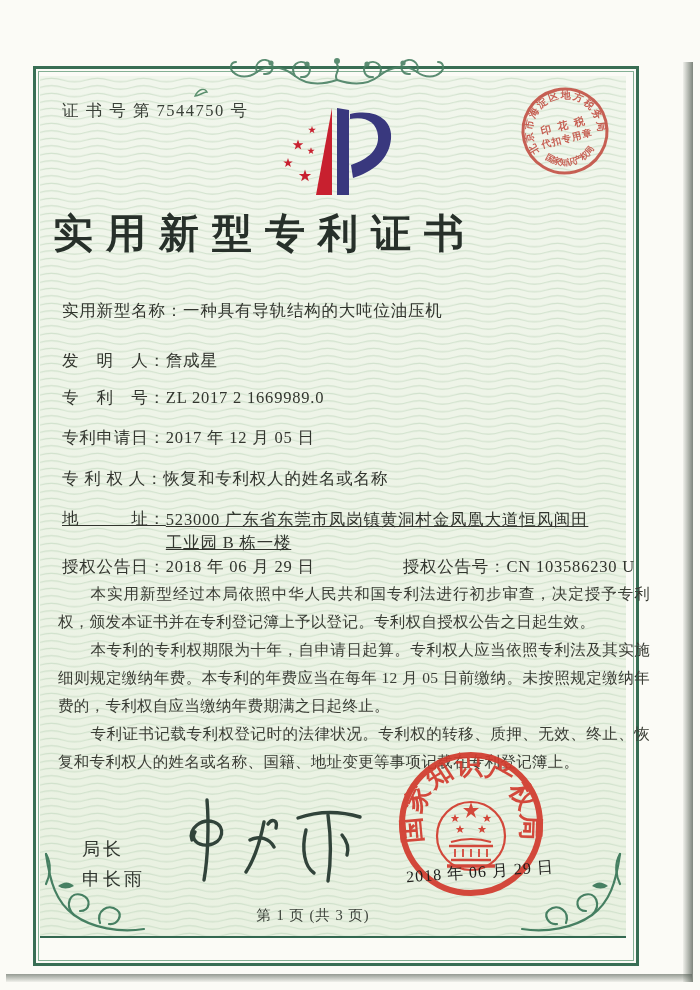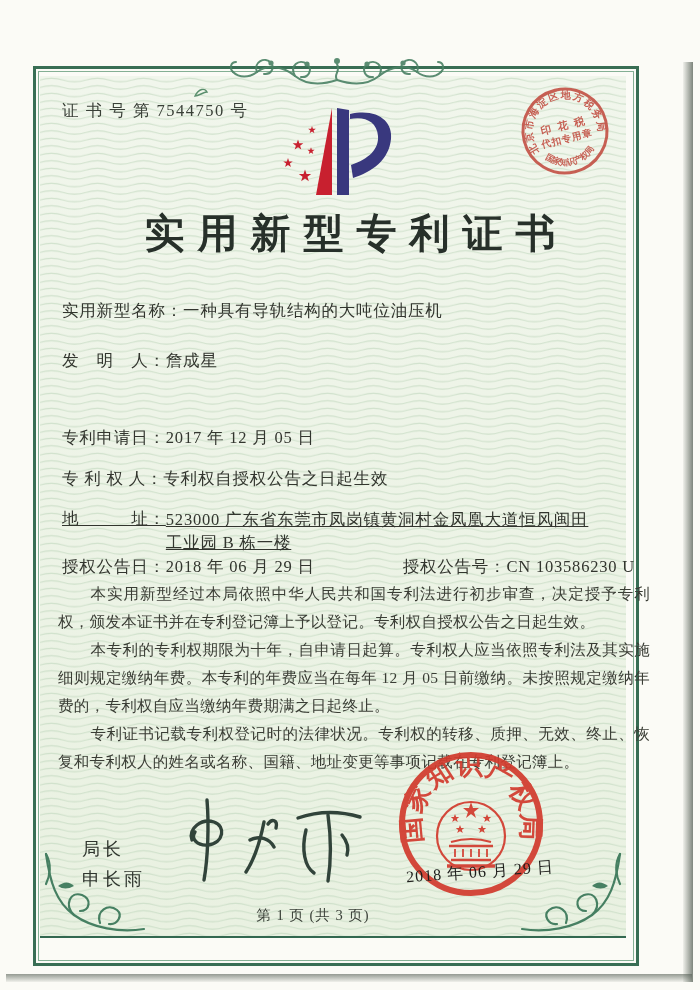--- a/index.html
+++ b/index.html
@@ -17,21 +17,21 @@
   .frame-inner{position:absolute;left:2px;top:2px;right:2px;bottom:2px;
       border:1px solid #84af94;}
   
   .guilloche{position:absolute;left:40px;top:76px;width:586px;height:860px;
       background:linear-gradient(#f1f6ec,#e9f1e1);border-bottom:2px solid #336850;z-index:0;}
   .guilloche svg{position:absolute;left:0;top:0;}
   .orn{position:absolute;z-index:2;}
   .content{position:absolute;left:0;top:0;width:700px;height:990px;z-index:3;}
   .cert-no{position:absolute;left:62px;top:100px;font-size:16.5px;letter-spacing:1.5px;color:#3a4038;}
   .logo{position:absolute;left:280px;top:106px;}
-  .title{position:absolute;left:40px;top:206px;width:620px;text-align:center;
+  .title{position:absolute;left:40px;top:206px;width:620px;
       font-size:40px;font-weight:700;letter-spacing:13px;text-indent:13px;color:#27302a;}
   .frow{position:absolute;left:62px;font-size:16.5px;color:#32352e;letter-spacing:.8px;white-space:nowrap;}
   .frow .lbl{color:#32352e;}
   .addr-row{display:flex;white-space:normal;text-decoration:underline;}
   .addr-row .lbl{flex:0 0 auto;}
   .addr-row .val{width:436px;line-height:23px;}
   .paras{position:absolute;left:58px;top:580px;width:592px;font-size:15.5px;line-height:28px;
       color:#3a3d35;text-align:justify;letter-spacing:.3px;}
   .paras p{margin:0;text-indent:2.1em;}
   .boss{position:absolute;left:82px;top:834px;font-size:18px;color:#2f352e;line-height:30px;letter-spacing:3px;}
@@ -142,25 +142,28 @@
     </svg>
 
     <div class="title">实用新型专利证书</div>
 
     <div class="frow" style="top:300px">
       <span class="lbl">实用新型名称：</span><span class="val">一种具有导轨结构的大吨位油压机</span>
     </div>
     <div class="frow" style="top:350px">
       <span class="lbl">发　明　人：</span><span class="val">詹成星</span>
     </div>
+    <div class="frow" style="top:387px">
+      <span class="lbl">专　利　号：</span><span class="val">ZL 2017 2 1669989.0</span>
+    </div>
     <div class="frow" style="top:427px">
       <span class="lbl">专利申请日：</span><span class="val">2017 年 12 月 05 日</span>
     </div>
     <div class="frow" style="top:468px">
-      <span class="lbl">专 利 权 人：</span><span class="val">专利权自授权公告之日起生效</span>
+      <span class="lbl">专 利 权 人：</span><span class="val">恢复和专利权人的姓名或名称</span>
     </div>
     <div class="frow addr-row" style="top:508px">
       <span class="lbl">地　　　址：</span>
         <span class="val">523000 广东省东莞市凤岗镇黄洞村金凤凰大道恒风闽田工业园 B 栋一楼</span>
     </div>
     <div class="frow" style="top:556px">
       <span class="lbl">授权公告日：</span><span class="val">2018 年 06 月 29 日</span>
       <span style="display:inline-block;width:78px"></span>
       <span class="lbl">授权公告号：</span><span class="val">CN 103586230 U</span>
     </div>

